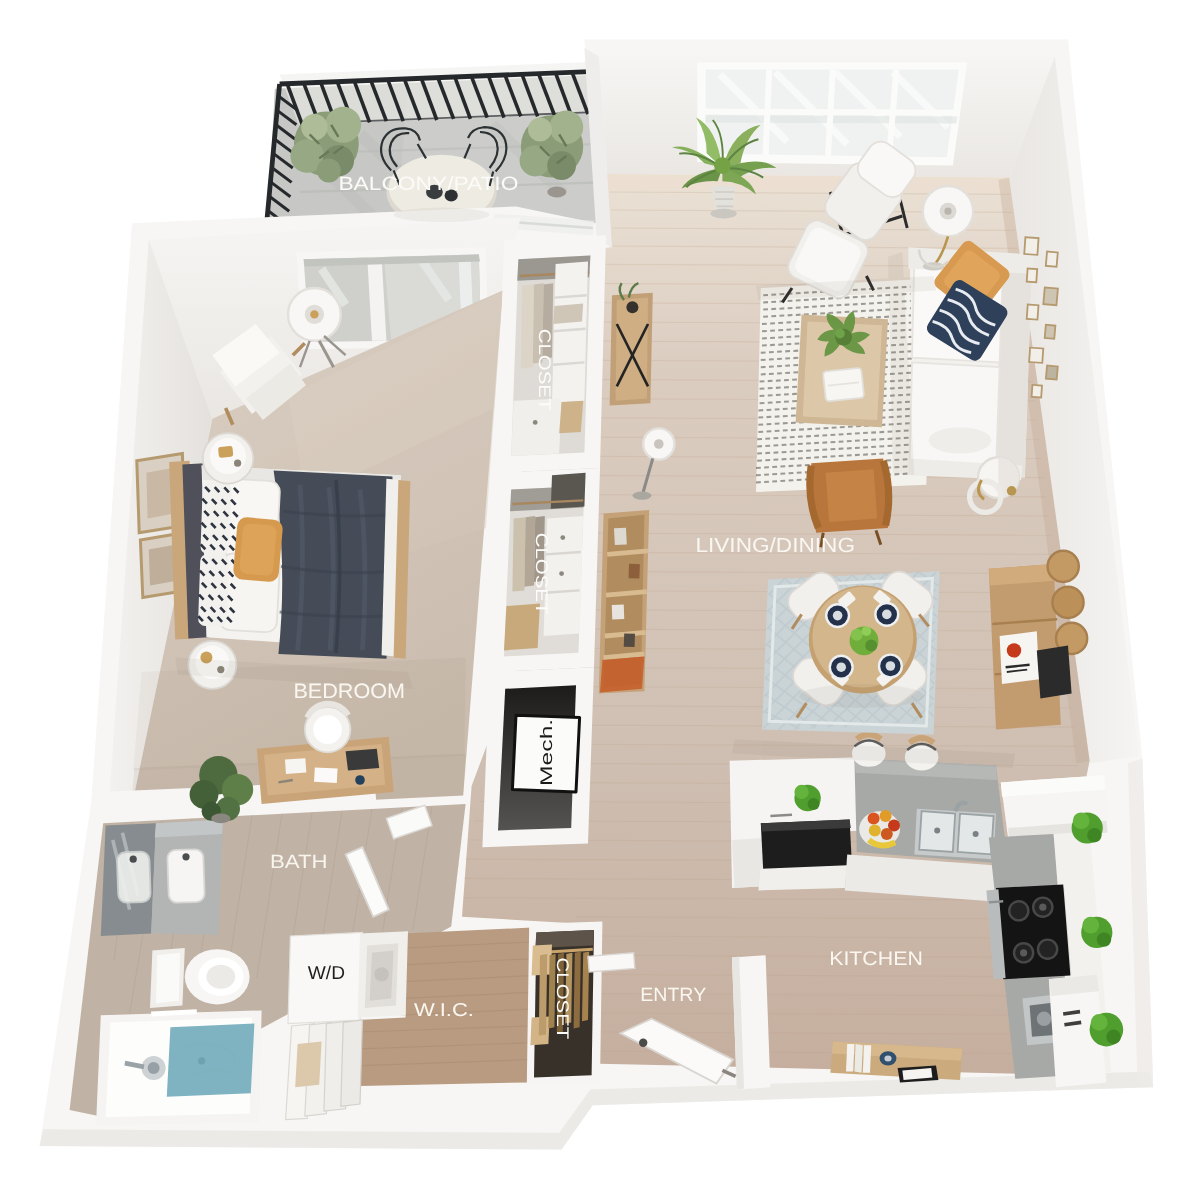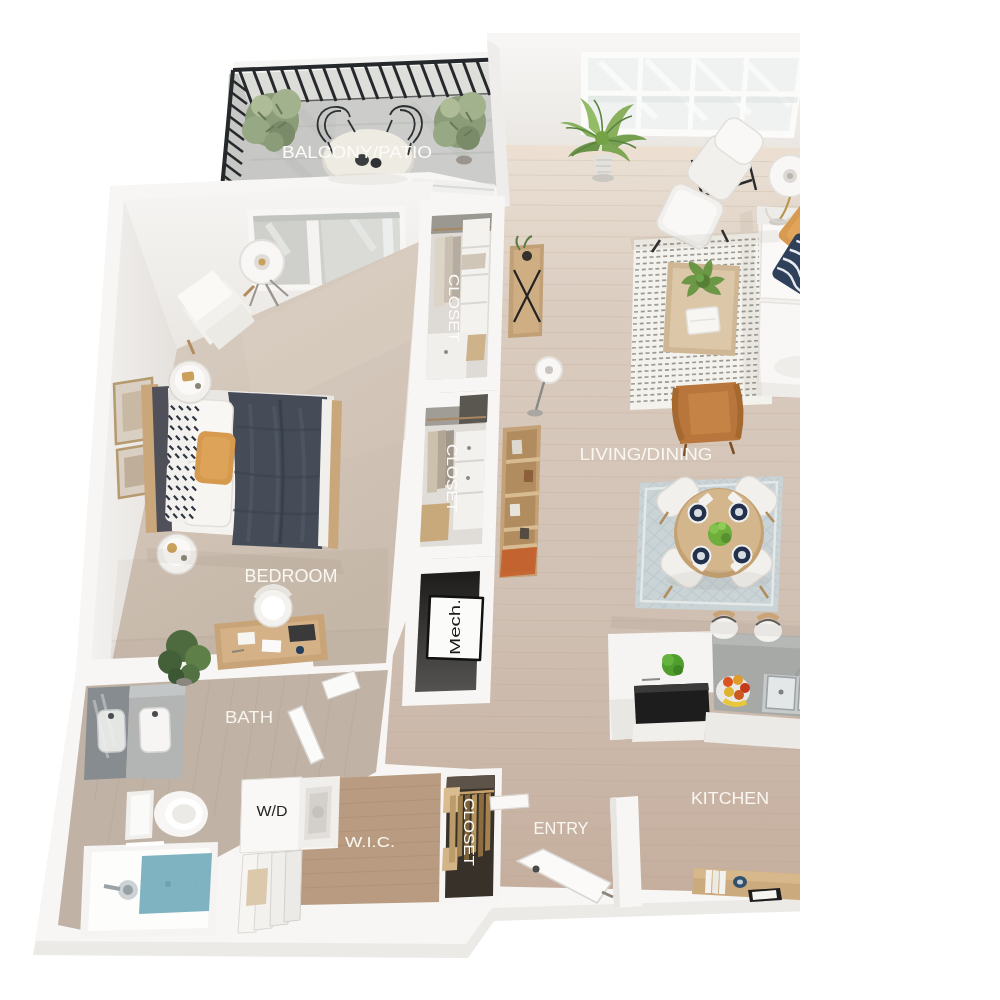--- a/index.html
+++ b/index.html
@@ -1,16 +1,16 @@
 <!DOCTYPE html>
 <html><head>
 <meta charset="utf-8">
 <style>
   html,body{margin:0;padding:0;background:#ffffff;}
-  .wrap{width:800px;height:1000px;position:relative;overflow:hidden;background:#a16207;}
+  .wrap{width:1000px;height:1000px;position:relative;overflow:hidden;background:#a16207;}
   text{font-family:"Liberation Sans",sans-serif;}
 </style>
 </head>
 <body>
 <div class="wrap">
 <svg width="1000" height="1000" viewBox="0 0 1000 1000" xmlns="http://www.w3.org/2000/svg">
 <defs>
   <linearGradient id="woodliv" x1="0" y1="0" x2="0" y2="1">
     <stop offset="0" stop-color="#eae1d4"></stop>
     <stop offset="0.22" stop-color="#dbccc0"></stop>

